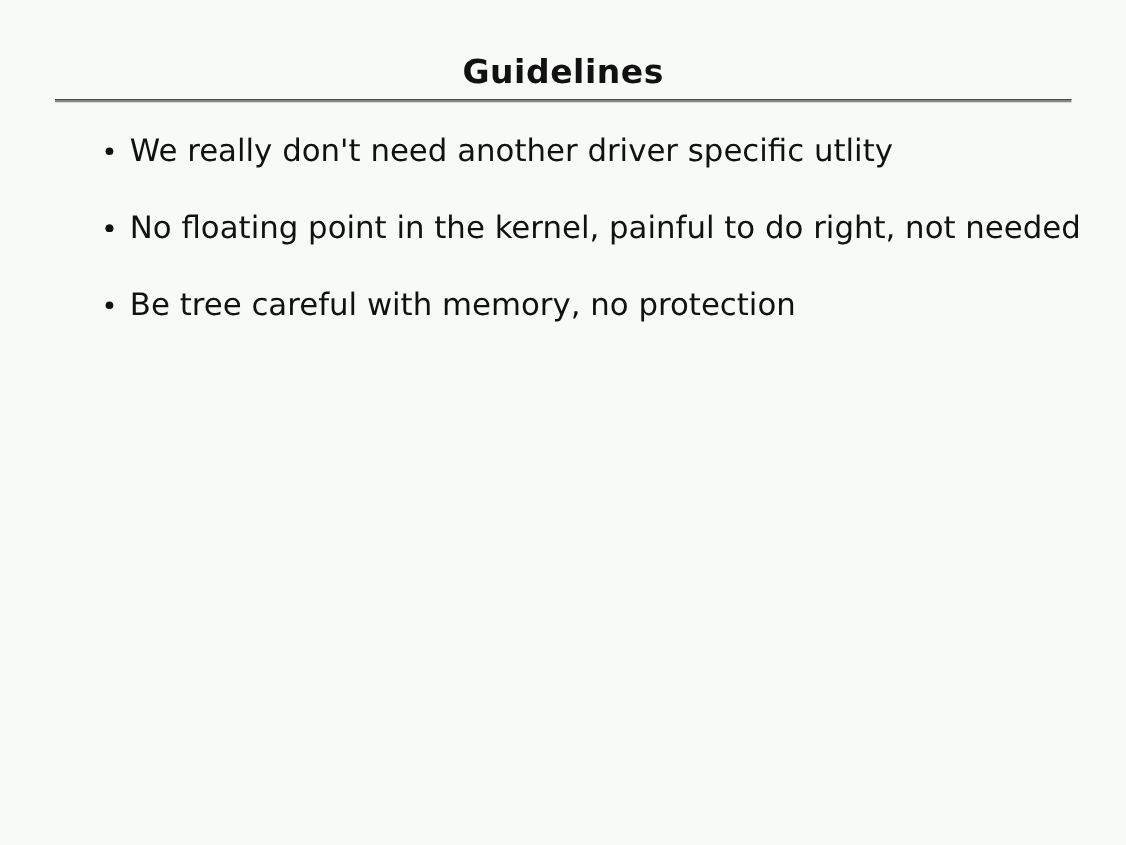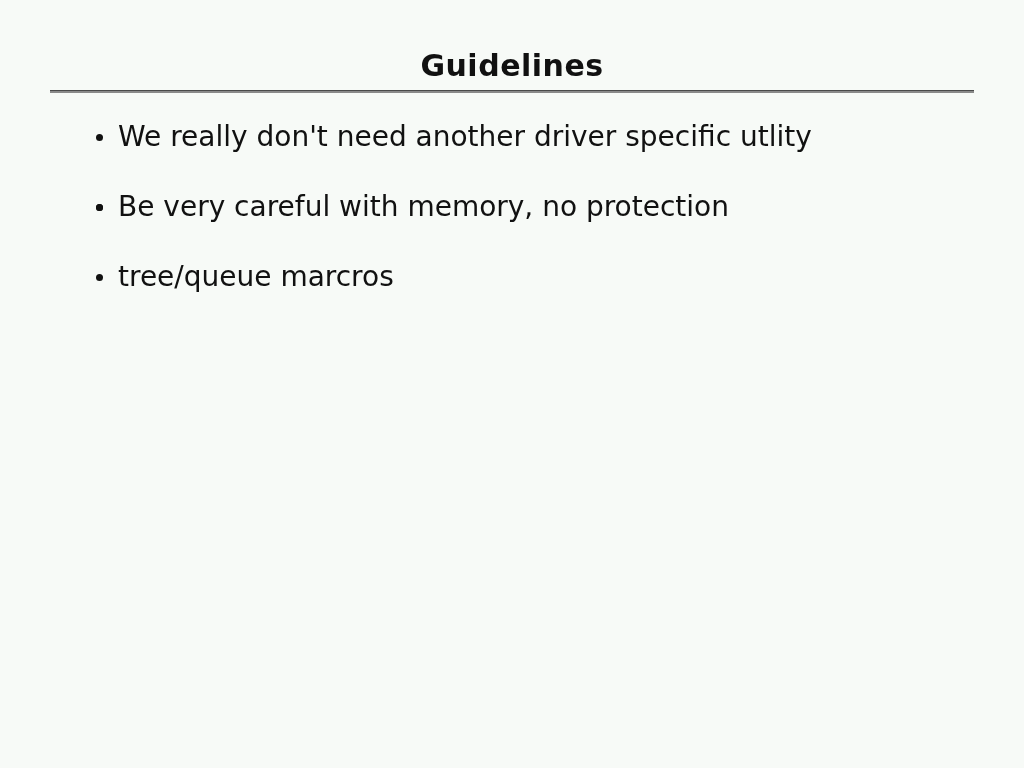--- a/index.html
+++ b/index.html
@@ -81,21 +81,21 @@
   <ul class="bullet-list">
     <li class="bullet-item">
       <span class="bullet-dot"></span>
       <span>We really don't need another driver specific utlity</span>
     </li>
     <li class="bullet-item">
       <span class="bullet-dot"></span>
     </li>
     <li class="bullet-item">
       <span class="bullet-dot"></span>
-      <span>Be very careful with memory, no protection</span>
+      <span>No floating point in the kernel, painful to do right, not needed</span>
     </li>
     <li class="bullet-item">
       <span class="bullet-dot"></span>
-      <span>tree/queue marcros</span>
+      <span>Be tree careful with memory, no protection</span>
     </li>
   </ul>
 
 </div>
 
 </body></html>

